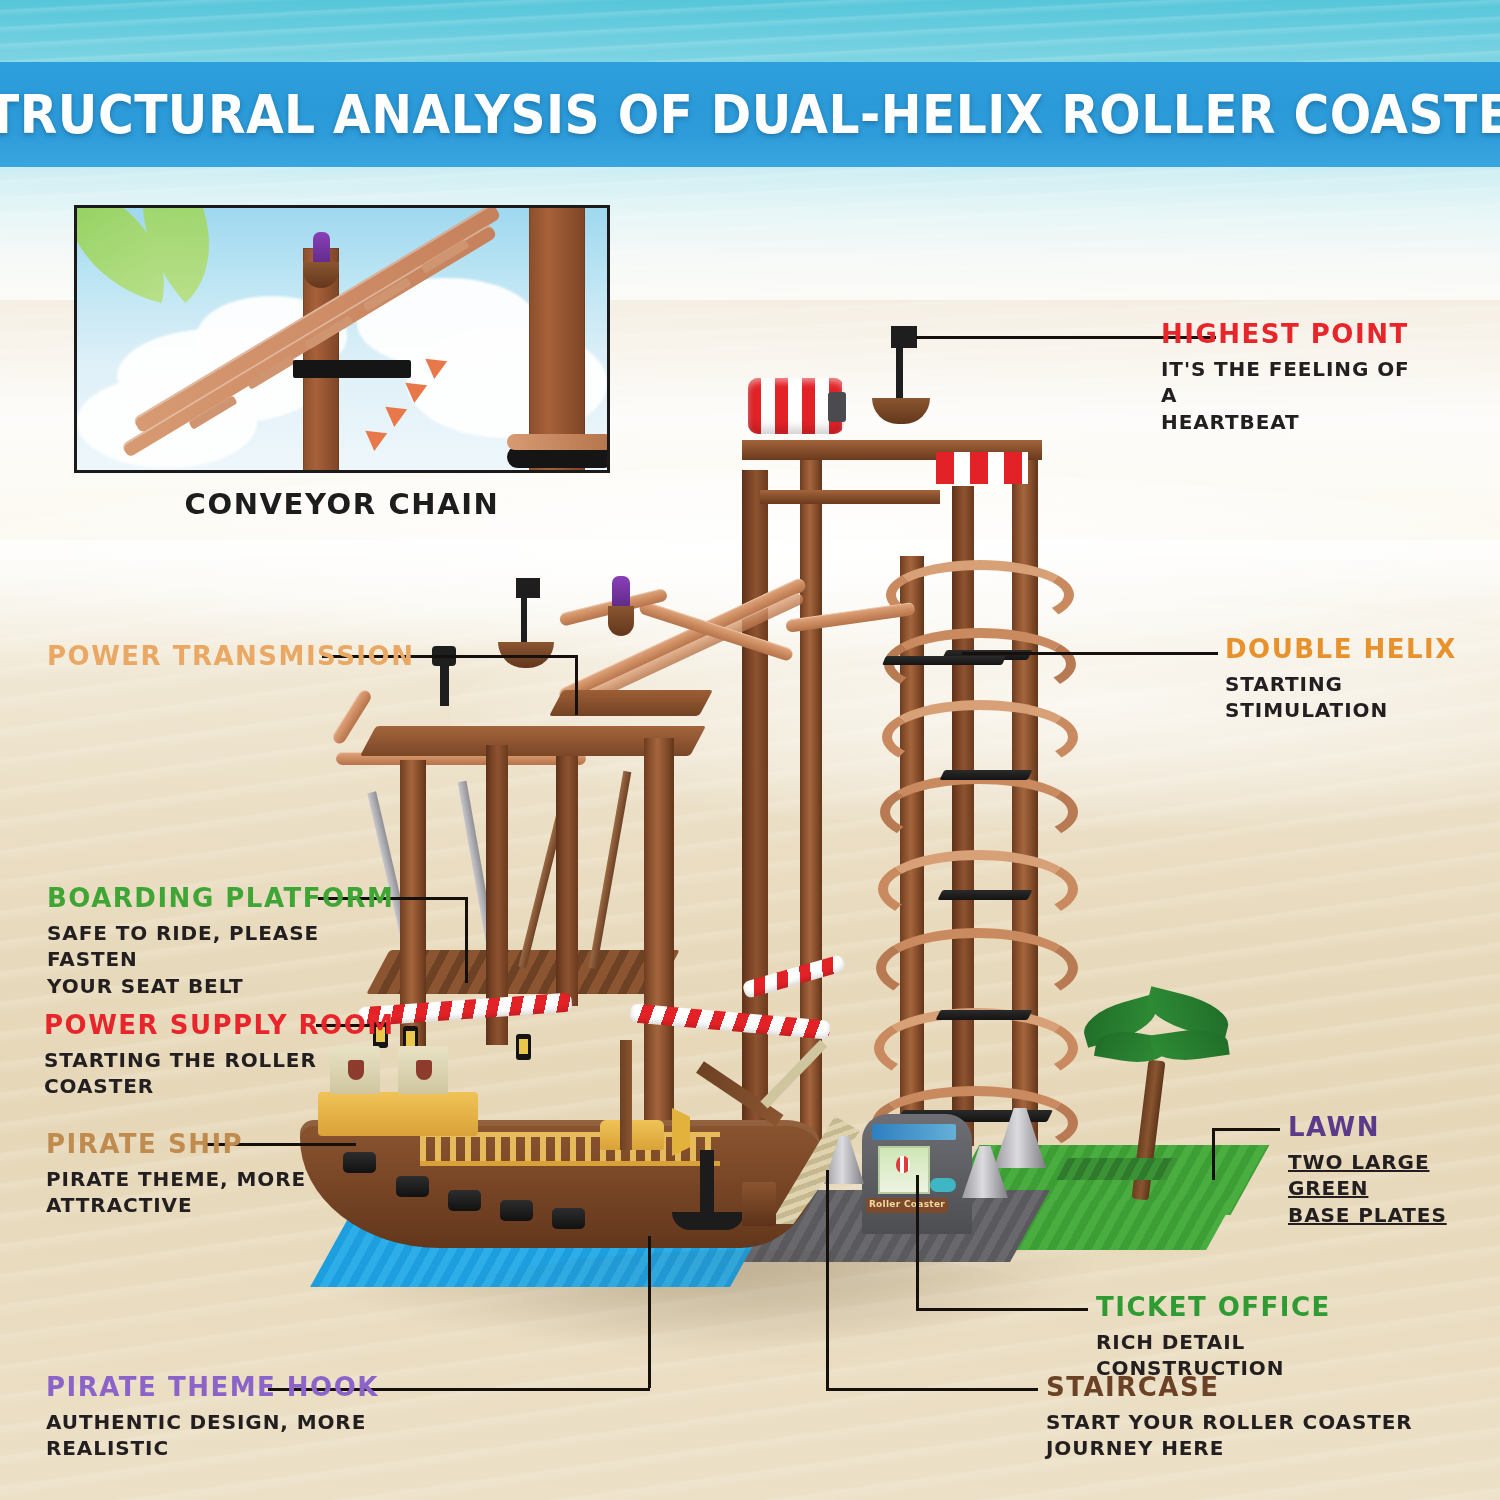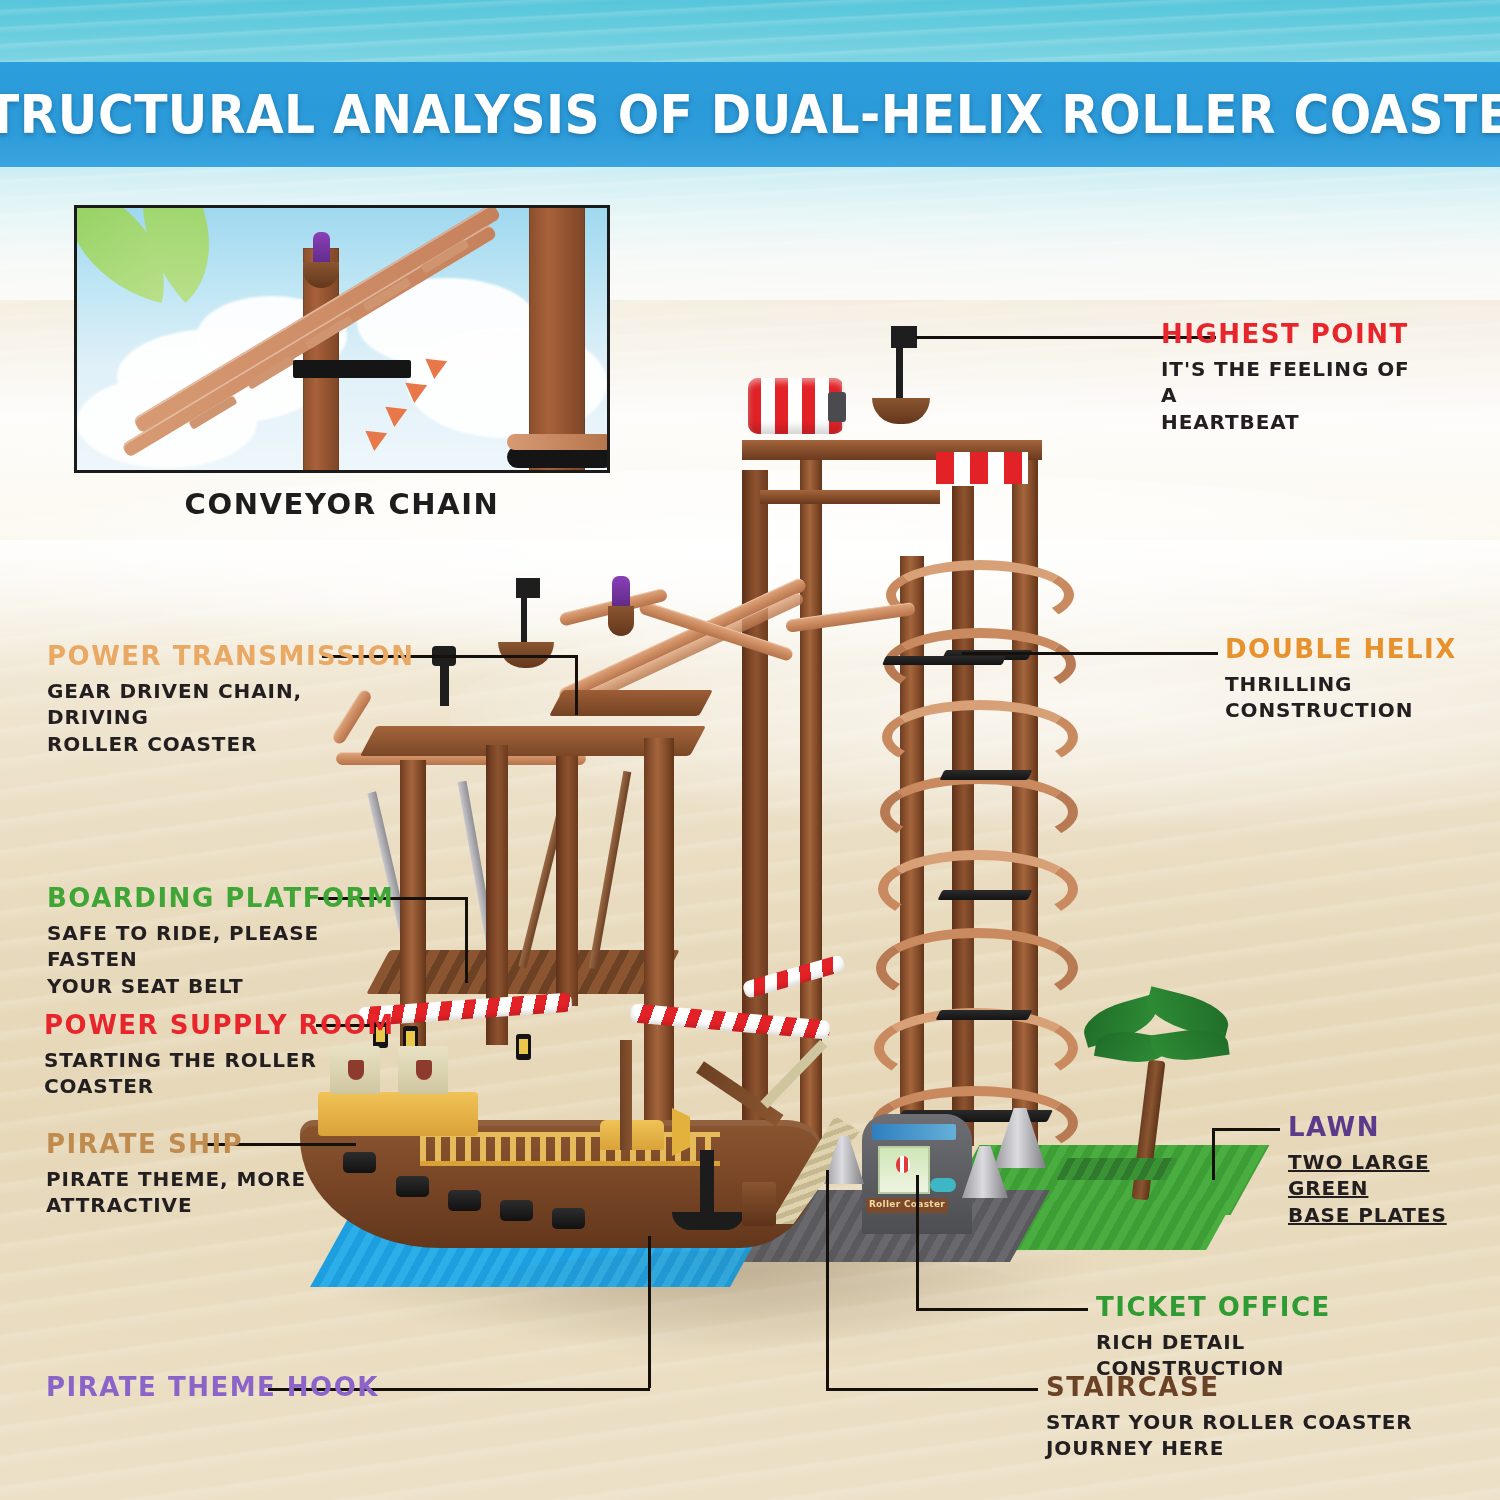--- a/index.html
+++ b/index.html
@@ -454,27 +454,25 @@
 </div>
 
 <div class="callout co-right" style="left:1161px;top:320px;width:270px;">
   <div class="co-title" style="color: rgb(232, 37, 42);">HIGHEST POINT</div>
   <div class="co-desc" style="white-space: pre-line;">IT'S THE FEELING OF A
 HEARTBEAT</div>
 </div>
 
 <div class="callout co-right" style="left:1225px;top:635px;width:270px;">
   <div class="co-title" style="color: rgb(232, 146, 46);">DOUBLE HELIX</div>
-  <div class="co-desc" style="white-space: pre-line;">THRILLING CONSTRUCTION</div>
+  <div class="co-desc" style="white-space: pre-line;">STARTING STIMULATION</div>
 </div>
 
 <div class="callout" style="left:47px;top:642px;width:300px;">
   <div class="co-title" style="color: rgb(233, 168, 99);">POWER TRANSMISSION</div>
-  <div class="co-desc" style="white-space: pre-line;">GEAR DRIVEN CHAIN, DRIVING
-ROLLER COASTER</div>
 </div>
 
 <div class="callout" style="left:47px;top:884px;width:300px;">
   <div class="co-title" style="color: rgb(63, 165, 53);">BOARDING PLATFORM</div>
   <div class="co-desc" style="white-space: pre-line;">SAFE TO RIDE, PLEASE FASTEN
 YOUR SEAT BELT</div>
 </div>
 
 <div class="callout" style="left:44px;top:1011px;width:300px;">
   <div class="co-title" style="color: rgb(232, 37, 42);">POWER SUPPLY ROOM</div>
@@ -499,13 +497,14 @@
   <div class="co-desc" style="white-space: pre-line;">RICH DETAIL CONSTRUCTION</div>
 </div>
 
 <div class="callout co-right" style="left:1046px;top:1373px;width:420px;">
   <div class="co-title" style="color: rgb(107, 66, 38);">STAIRCASE</div>
   <div class="co-desc" style="white-space: pre-line;">START YOUR ROLLER COASTER JOURNEY HERE</div>
 </div>
 
 <div class="callout" style="left:46px;top:1373px;width:420px;">
   <div class="co-title" style="color: rgb(139, 99, 201);">PIRATE THEME HOOK</div>
+  <div class="co-desc" style="white-space: pre-line;">AUTHENTIC DESIGN, MORE REALISTIC</div>
 </div>
 
 </body></html>

